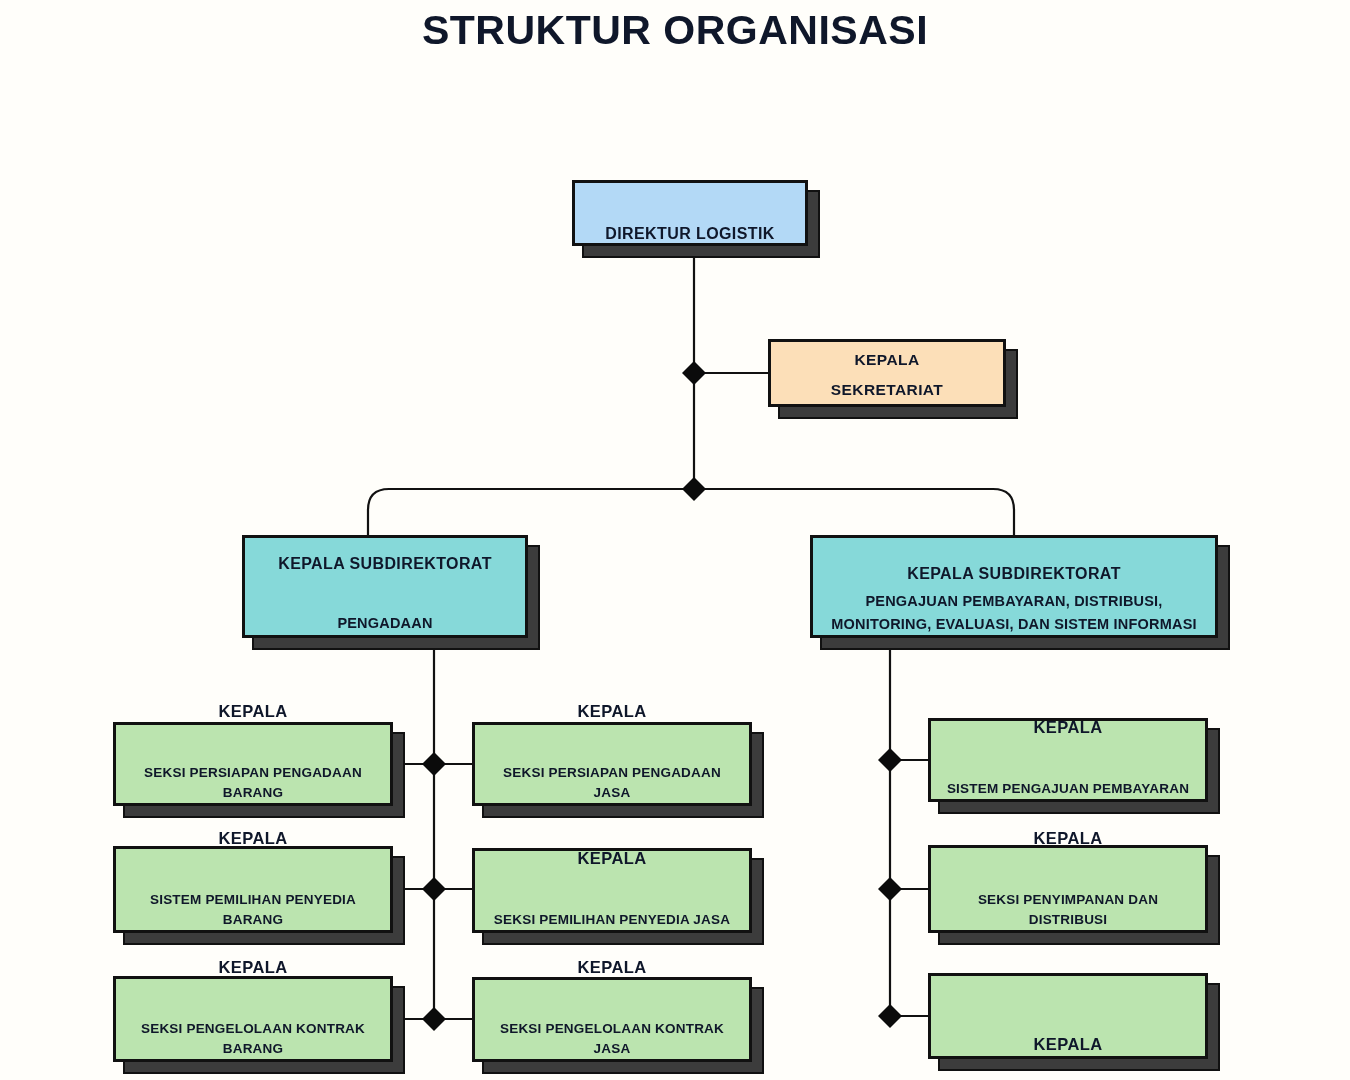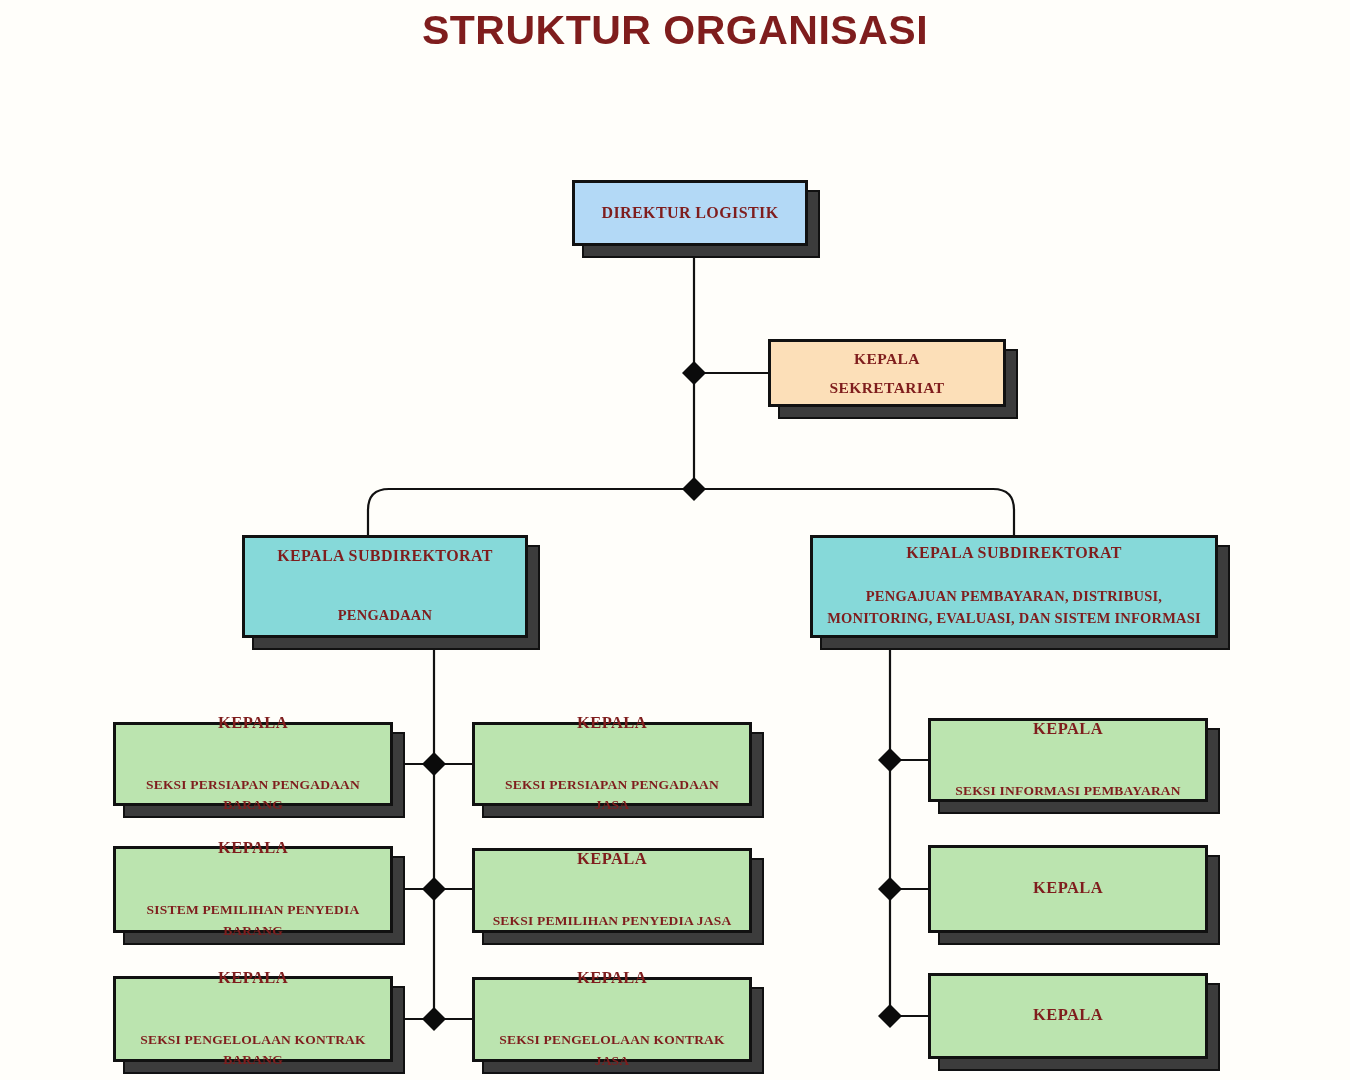--- a/index.html
+++ b/index.html
@@ -3,21 +3,21 @@
 <meta charset="utf-8">
 <style>
   html,body { margin:0; padding:0; }
   #canvas {
     position: relative;
     width: 1350px;
     height: 1080px;
     background: #FFFEFA;
     overflow: hidden;
     font-family: "Liberation Sans", "DejaVu Sans", sans-serif;
-    color: #7f1d1d;
+    color: #0f172a;
   }
   .page-title {
     position: absolute;
     top: 4px; left: 0;
     width: 100%;
     text-align: center;
     font-weight: bold;
     font-size: 41px;
     letter-spacing: 0.5px;
     line-height: 53px;
@@ -28,39 +28,38 @@
     z-index: 0;
   }
   .box {
     position: absolute;
     z-index: 2;
     border: 3px solid #111;
     box-shadow: 11px 11px 0 -1px #3C3C3C, 11px 11px 0 1px #111;
     display: flex;
     flex-direction: column;
     align-items: center;
-    justify-content: center;
+    justify-content: flex-end;
     text-align: center;
     box-sizing: border-box;
     font-weight: bold;
-    font-family: Liberation Serif, serif;
   }
   .blue  { background: #B3D9F6; }
   .peach { background: #FCDFB8; }
   .teal  { background: #86D9D9; }
   .green { background: #BBE4AF; }
 
   .box .heading  { font-size: 16px; letter-spacing: 0.4px; }
   .box .subtitle { font-size: 13.5px; letter-spacing: 0.2px; line-height: 1.5; white-space: pre-line; margin-top: 40px; }
 
   .node-direktur .heading { font-size: 16px; }
   .node-sekretariat .heading { line-height: 1.9; font-size: 15.5px; white-space: pre-line; }
   .subdit .heading { font-size: 16px; }
   .subdit .subtitle { font-size: 14.5px; }
-  .subdit-wide .subtitle { margin-top: 23px; line-height: 1.55; }
+  .subdit-wide .subtitle { margin-top: 7px; line-height: 1.55; }
   .seksi .heading { font-size: 16.5px; margin-bottom: 2px; }
 </style>
 </head>
 <body>
 
 <div id="canvas">
 
   <svg id="connectors" width="1350" height="1080" viewBox="0 0 1350 1080">
     <g stroke="#111" stroke-width="2.2" fill="none">
       <path d="M694,248 L694,489"></path>
@@ -141,24 +140,26 @@
   </div>
 
   <div class="box green seksi" style="left:472px; top:977px; width:280px; height:85px;">
     <div class="heading">KEPALA</div>
     <div class="subtitle">SEKSI PENGELOLAAN KONTRAK
 JASA</div>
   </div>
 
   <div class="box green seksi" style="left:928px; top:718px; width:280px; height:84px;">
     <div class="heading">KEPALA</div>
-    <div class="subtitle">SEKSI INFORMASI PEMBAYARAN</div>
+    <div class="subtitle">SISTEM PENGAJUAN PEMBAYARAN</div>
   </div>
 
   <div class="box green seksi" style="left:928px; top:845px; width:280px; height:88px;">
     <div class="heading">KEPALA</div>
+    <div class="subtitle">SEKSI PENYIMPANAN DAN
+DISTRIBUSI</div>
   </div>
 
   <div class="box green seksi" style="left:928px; top:973px; width:280px; height:86px;">
     <div class="heading">KEPALA</div>
   </div>
 
 </div>
 
 </body></html>

